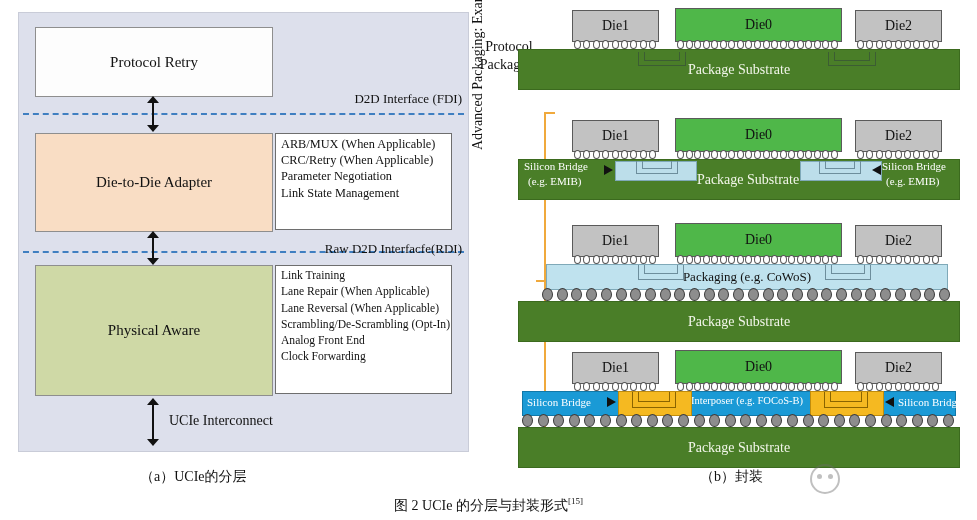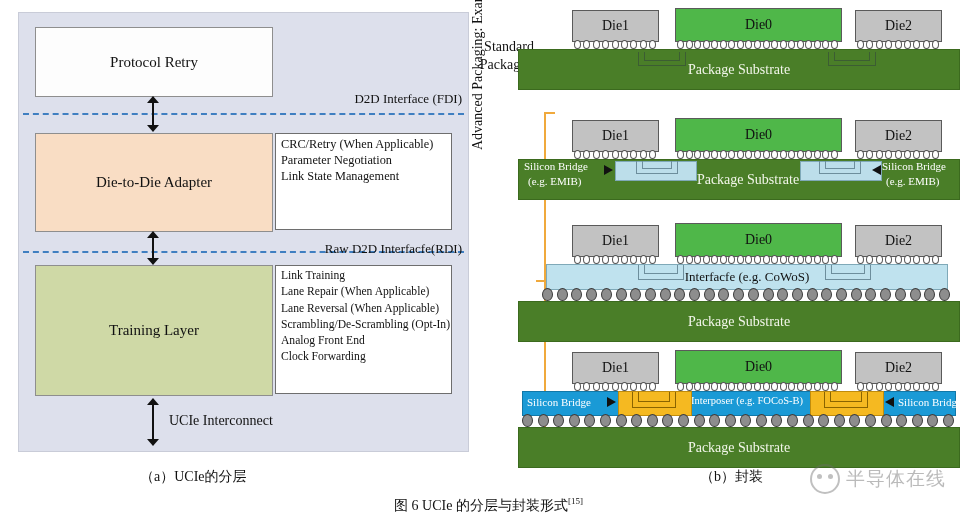--- a/index.html
+++ b/index.html
@@ -133,57 +133,58 @@
     <div class="arrow" id="arrow-fdi">
       <div class="head up"></div>
       <div class="shaft"></div>
       <div class="head dn"></div>
     </div>
 
     <div class="lbox" id="d2d-adapter">
       <span>Die-to-Die Adapter</span>
     </div>
     <div class="featbox" id="adapter-features">
+      <div>ARB/MUX (When Applicable)</div>
       <div>CRC/Retry (When Applicable)</div>
       <div>Parameter Negotiation</div>
       <div>Link State Management</div>
     </div>
 
     <div class="dashline" id="rdi-line"></div>
     <div class="iflabel" id="rdi-label">
       <div>Raw D2D Interfacfe(RDI)</div>
     </div>
     <div class="arrow" id="arrow-rdi">
       <div class="head up"></div>
       <div class="shaft"></div>
       <div class="head dn"></div>
     </div>
 
     <div class="lbox" id="physical-layer">
-      <span>Training Layer</span>
+      <span>Physical Aware</span>
     </div>
     <div class="featbox" id="phy-features">
       <div>Link Training</div>
       <div>Lane Repair (When Applicable)</div>
       <div>Lane Reversal (When Applicable)</div>
       <div>Scrambling/De-Scrambling (Opt-In)</div>
       <div>Analog Front End</div>
       <div>Clock Forwarding</div>
     </div>
 
     <div class="arrow" id="arrow-ucie">
       <div class="head up"></div>
       <div class="shaft"></div>
       <div class="head dn"></div>
     </div>
     <div id="ucie-label">UCIe Interconnect</div>
   </div>
 
   <div id="std-pkg-label">
-    <div>Standard</div>
+    <div>Protocol</div>
     <div>Packaging</div>
   </div>
 
   <div id="adv-pkg-label">Advanced Packaging: Examples</div>
   <div id="adv-brace"></div>
   <div id="adv-brace-tick"></div>
 
   <div id="right-panel">
 
     <div class="pkgrow">
@@ -374,21 +375,21 @@
           <i style="left: 18.75px;"></i>
           <i style="left: 28.125px;"></i>
           <i style="left: 37.5px;"></i>
           <i style="left: 46.875px;"></i>
           <i style="left: 56.25px;"></i>
           <i style="left: 65.625px;"></i>
           <i style="left: 75px;"></i>
         </div>
 
       <div class="interposer" style="left:76px;top:49px;width:400px;height:24px;">
-        <span>Interfacfe (e.g. CoWoS)</span>
+        <span>Packaging (e.g. CoWoS)</span>
         </div>
       <div class="bridge-trace" style="left:168px;top:50px;width:44px;height:14px;"></div>
       <div class="bridge-trace" style="left:174px;top:50px;width:32px;height:8px;"></div>
       <div class="bridge-trace" style="left:355px;top:50px;width:44px;height:14px;"></div>
       <div class="bridge-trace" style="left:361px;top:50px;width:32px;height:8px;"></div>
 
       <div class="bumps big" style="left:72px;top:73px;width:408px;">
           <i style="left: 0px;"></i>
           <i style="left: 14.7037px;"></i>
           <i style="left: 29.4074px;"></i>
@@ -529,21 +530,20 @@
         <span>Package Substrate</span>
         </div>
     </div>
 
   </div>
 
   <div class="cap" id="cap-a">（a）UCIe的分层</div>
   <div class="cap" id="cap-b">（b）封装</div>
 
   <div id="fig-caption">
-    <span>图 6   UCIe 的分层与封装形式</span><sup>[15]</sup>
+    <span>图 2   UCIe 的分层与封装形式</span><sup>[15]</sup>
   </div>
 
   <div id="watermark">
     <div class="wm-logo"></div>
-    <div class="wm-text">半导体在线</div>
   </div>
 
 </div>
 
 </body></html>

